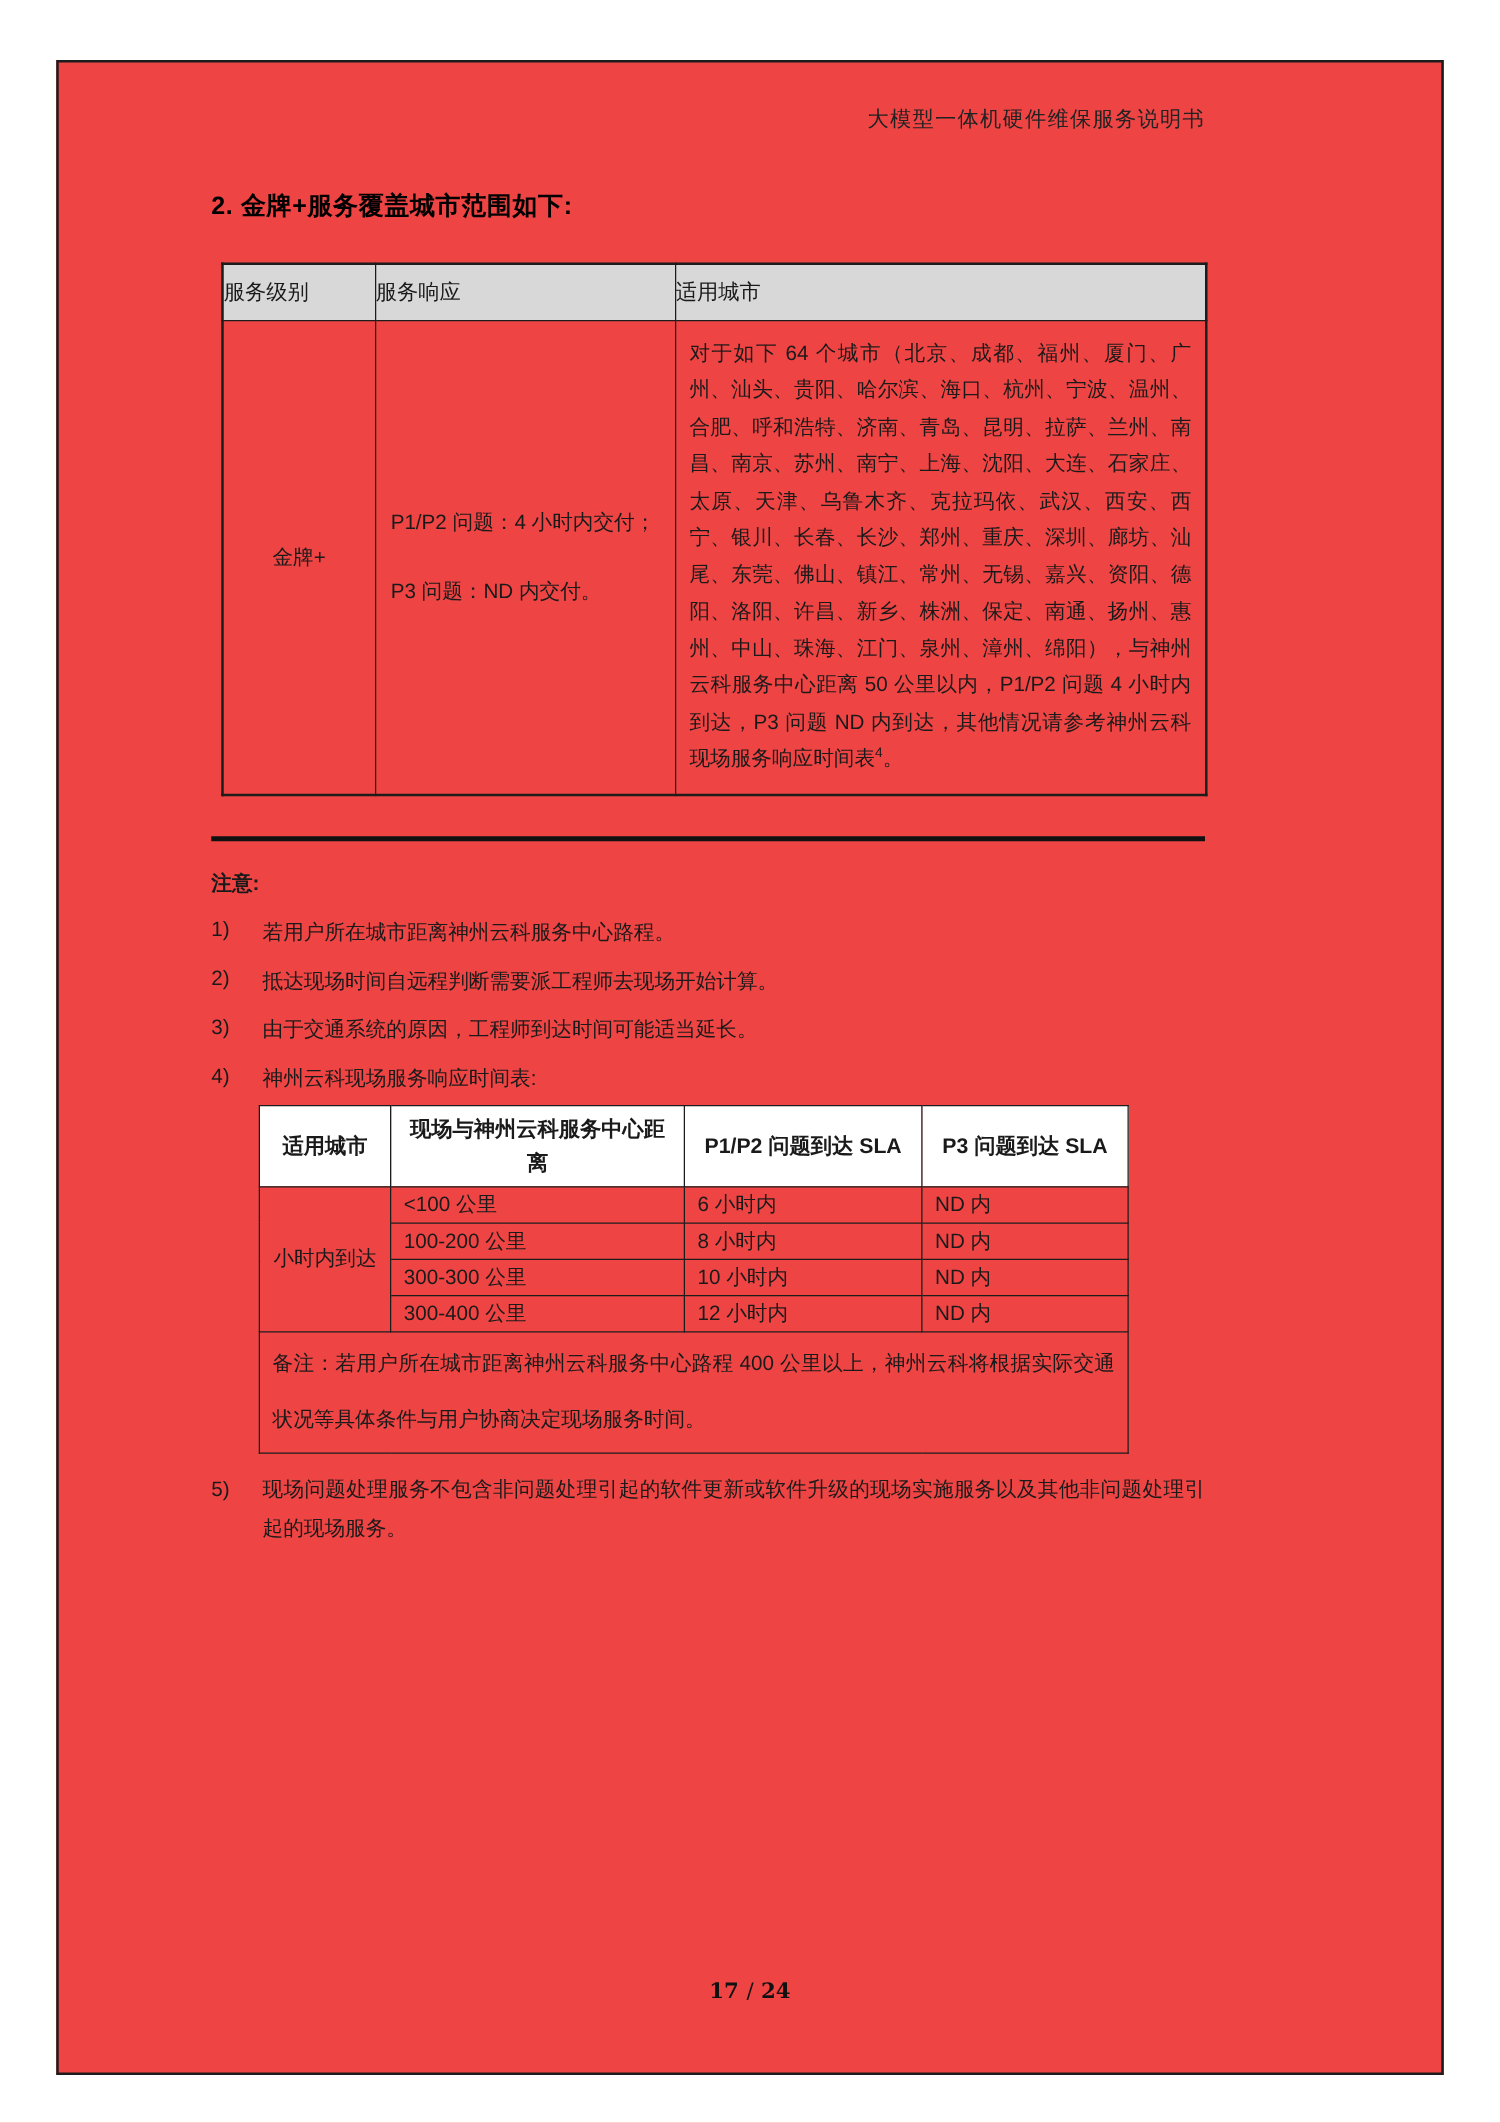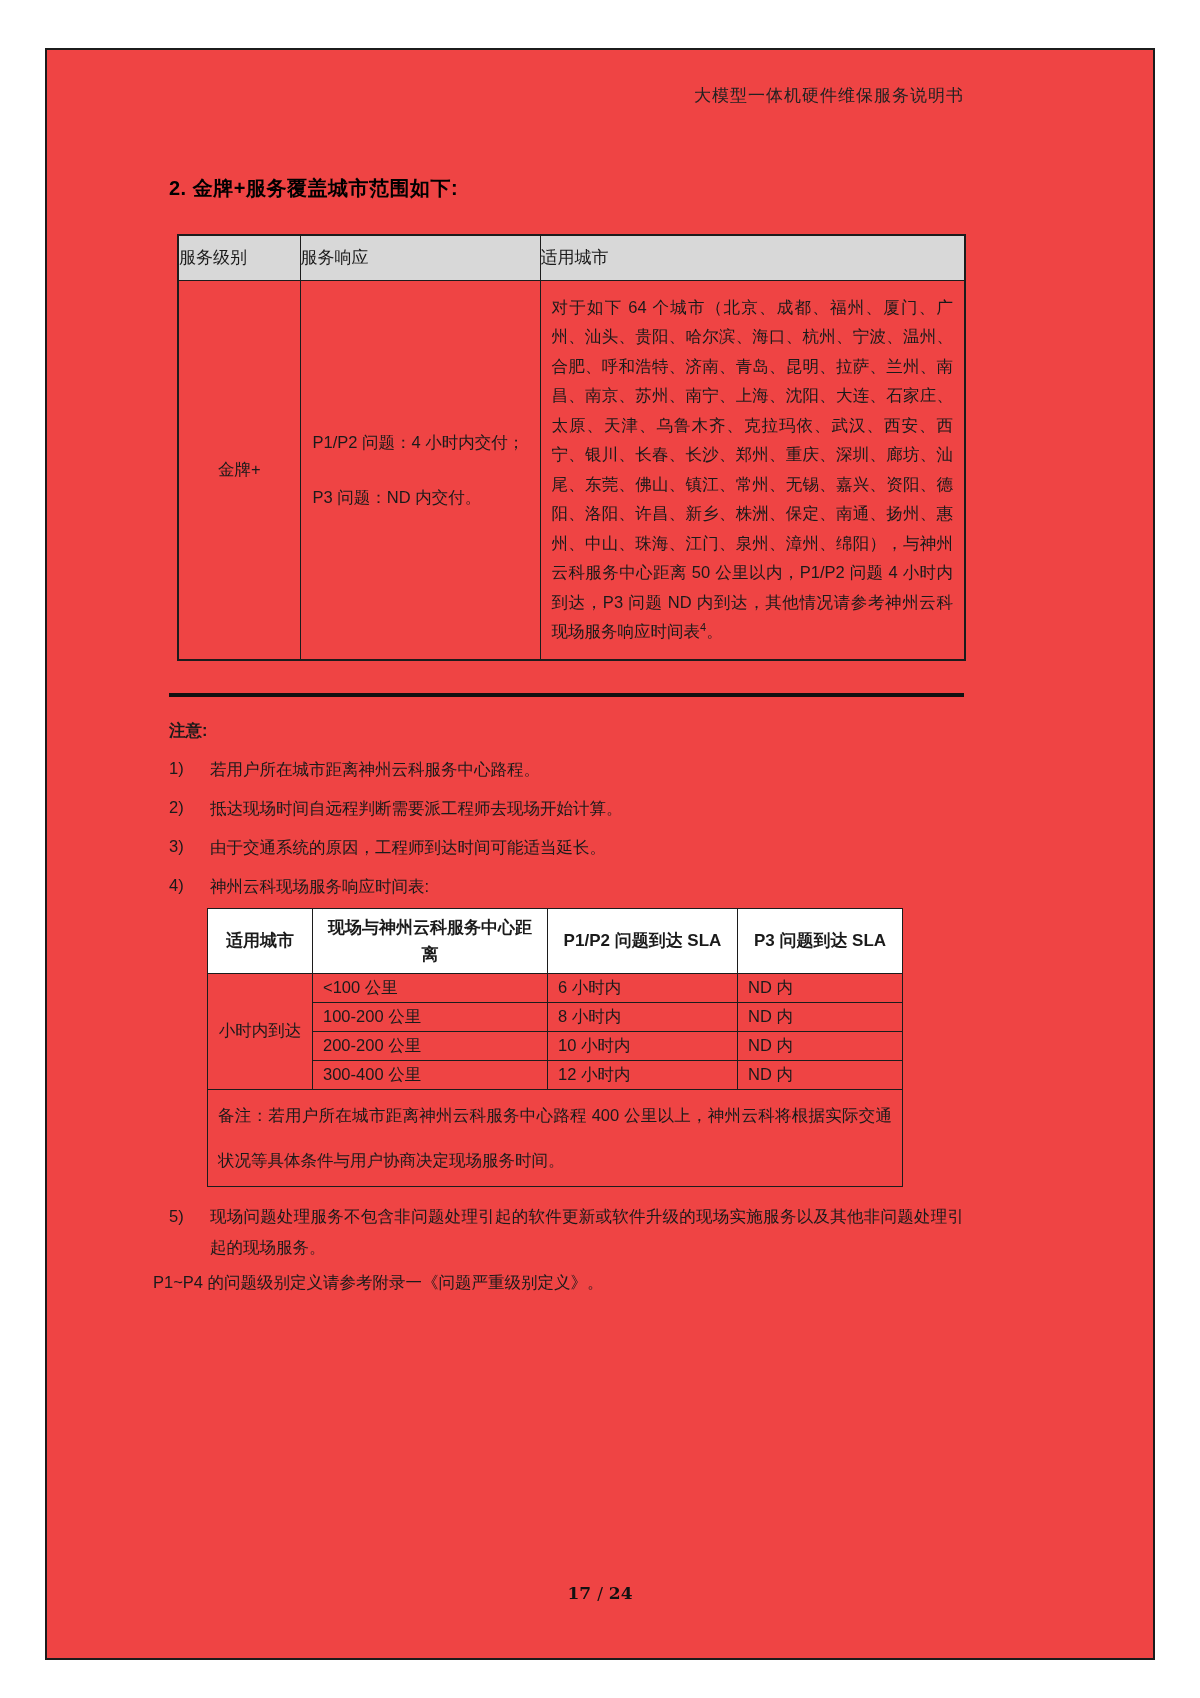--- a/index.html
+++ b/index.html
@@ -24,21 +24,21 @@
   }
   .doc-header {
     padding-top: 34px;
     text-align: right;
     font-family: "DejaVu Serif", "Liberation Serif", serif;
     font-size: 17px;
     color: #222222;
     letter-spacing: 1px;
   }
   .section-title {
-    margin-top: 68px;
+    margin-top: 44px;
     font-size: 20px;
     font-weight: bold;
     color: #000000;
     letter-spacing: 0.5px;
   }
   
   table.t1 {
     margin-top: 32px;
     margin-left: 8px;
     width: 787px;
@@ -236,40 +236,39 @@
           <td>&lt;100 公里</td>
           <td>6 小时内</td>
           <td>ND 内</td>
         </tr>
         <tr>
           <td>100-200 公里</td>
           <td>8 小时内</td>
           <td>ND 内</td>
         </tr>
         <tr>
-          <td>200-200 公里</td>
+          <td>300-300 公里</td>
           <td>10 小时内</td>
           <td>ND 内</td>
         </tr>
         <tr>
           <td>300-400 公里</td>
           <td>12 小时内</td>
           <td>ND 内</td>
         </tr>
         <tr>
           <td class="remark-cell" colspan="4">备注：若用户所在城市距离神州云科服务中心路程 400 公里以上，神州云科将根据实际交通状况等具体条件与用户协商决定现场服务时间。</td>
         </tr>
       </tbody>
     </table>
 
     <div class="item5">
       <span class="note-num">5)</span>
       <span class="item5-text">现场问题处理服务不包含非问题处理引起的软件更新或软件升级的现场实施服务以及其他非问题处理引起的现场服务。</span>
     </div>
 
-    <div class="p1p4-line">P1~P4 的问题级别定义请参考附录一《问题严重级别定义》。</div>
 
   </div>
 </div>
 
 <div class="page-footer">
   <span class="num">17</span><span class="sep">/</span><span class="num">24</span>
 </div>
 
 </body></html>

